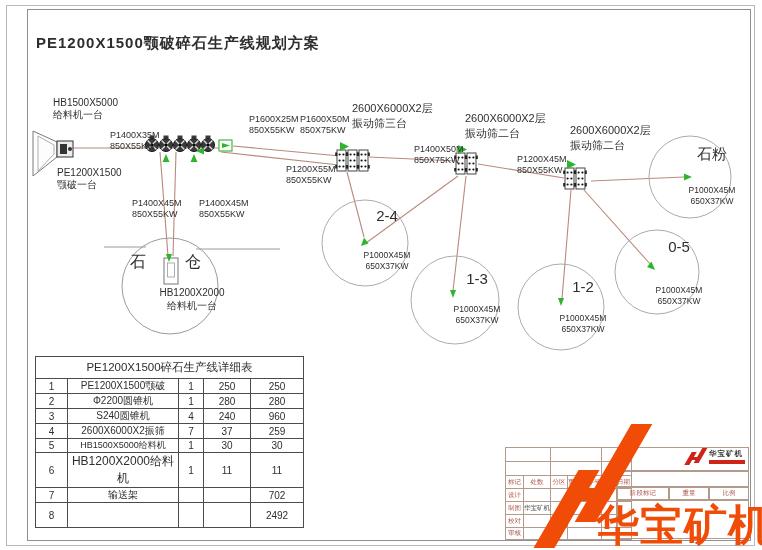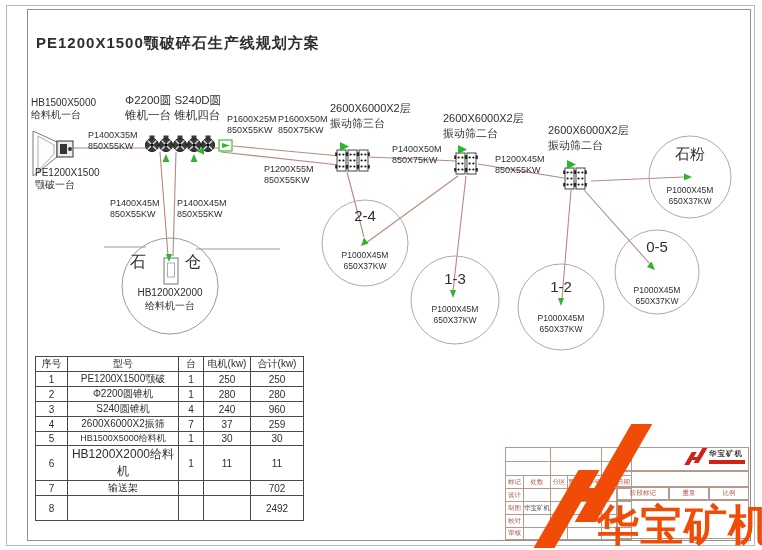--- a/index.html
+++ b/index.html
@@ -6,21 +6,21 @@
   #canvas{position:relative;width:762px;height:550px;background:#fff;overflow:hidden;
           font-family:"Liberation Sans","DejaVu Sans",sans-serif;color:var(--ink,#2e2e2e);}
   .frame-outer{position:absolute;left:6px;top:5px;width:747px;height:539px;border:1px solid #b8b8b8;}
   .frame-inner{position:absolute;left:27px;top:9px;width:722px;height:530px;border:1px solid var(--frame,#8f8f8f);}
   svg{position:absolute;left:0;top:0;}
   .fl{stroke:var(--line,#b98a7c);stroke-width:1.1;fill:none;}
   .gl{stroke:#9a9a9a;stroke-width:1;fill:none;}
   .pc{stroke:#ababab;stroke-width:1;fill:none;}
   .ga{fill:var(--green,#2db52d);}
   .gs{stroke:var(--green,#2db52d);fill:none;stroke-width:1.1;}
-  .lbl{position:absolute;white-space:pre-line;font-size:9px;line-height:10.5px;letter-spacing:0px;}
+  .lbl{position:absolute;white-space:pre-line;font-size:9px;line-height:10.5px;letter-spacing:0px;margin-left:22px;}
   .zh{font-size:10px;line-height:12px;}
   .big{font-size:11px;line-height:15px;}
   .spec{font-size:8.5px;line-height:11px;text-align:center;}
   .grade{font-size:15px;text-align:center;}
   .page-title{position:absolute;left:36px;top:34px;font-size:15px;font-weight:600;letter-spacing:1px;}
   .silo-char{position:absolute;font-size:16px;font-weight:500;}
   
   #spec-table{position:absolute;left:35px;top:356px;border-collapse:collapse;table-layout:fixed;}
   #spec-table td{border:1px solid #4b4b4b;text-align:center;font-size:10px;padding:0;overflow:hidden;}
   #spec-table .t-title{font-size:11.5px;height:21px;}
@@ -155,22 +155,20 @@
       <polygon class="ga" points="558,298 564,298 561,306"></polygon>
       <polygon class="ga" points="655,270 647,267 651.5,261.5"></polygon>
       <polygon class="ga" points="684,173.5 684,180.5 692,177"></polygon>
     </g>
   </svg>
 
   <div class="lbl zh" style="left:31px;top:97px;">HB1500X5000
 给料机一台</div>
   <div class="lbl zh" style="left:35px;top:167px;">PE1200X1500
 颚破一台</div>
-  <div class="lbl big" style="left:125px;top:93px;font-size:11.5px;line-height:14.5px;">Φ2200圆  S240D圆
-锥机一台 锥机四台</div>
   <div class="lbl" style="left:88px;top:130px;">P1400X35M
 850X55KW</div>
   <div class="lbl" style="left:227px;top:114px;">P1600X25M
 850X55KW</div>
   <div class="lbl" style="left:278px;top:114px;">P1600X50M
 850X75KW</div>
   <div class="lbl big" style="left:330px;top:101px;">2600X6000X2层
 振动筛三台</div>
   <div class="lbl" style="left:264px;top:164px;">P1200X55M
 850X55KW</div>
@@ -210,27 +208,23 @@
 
   <table id="spec-table">
     <colgroup>
         <col style="width:32px">
         <col style="width:111px">
         <col style="width:25px">
         <col style="width:47px">
         <col style="width:53px">
       </colgroup>
     <tbody>
-    <tr class="t-head">
-      <td>序号</td>
-          <td>型号</td>
-      <td>台</td>
-          <td>电机(kw)</td>
-      <td>合计(kw)</td>
-    </tr>
+        <tr>
+          <td class="t-title" colspan="5">PE1200X1500碎石生产线详细表</td>
+        </tr>
     <tr class="t-row">
           <td>1</td>
           <td>PE1200X1500颚破</td>
           <td>1</td>
           <td>250</td>
           <td>250</td>
         </tr>
     <tr class="t-row">
           <td>2</td>
           <td>Φ2200圆锥机</td>

